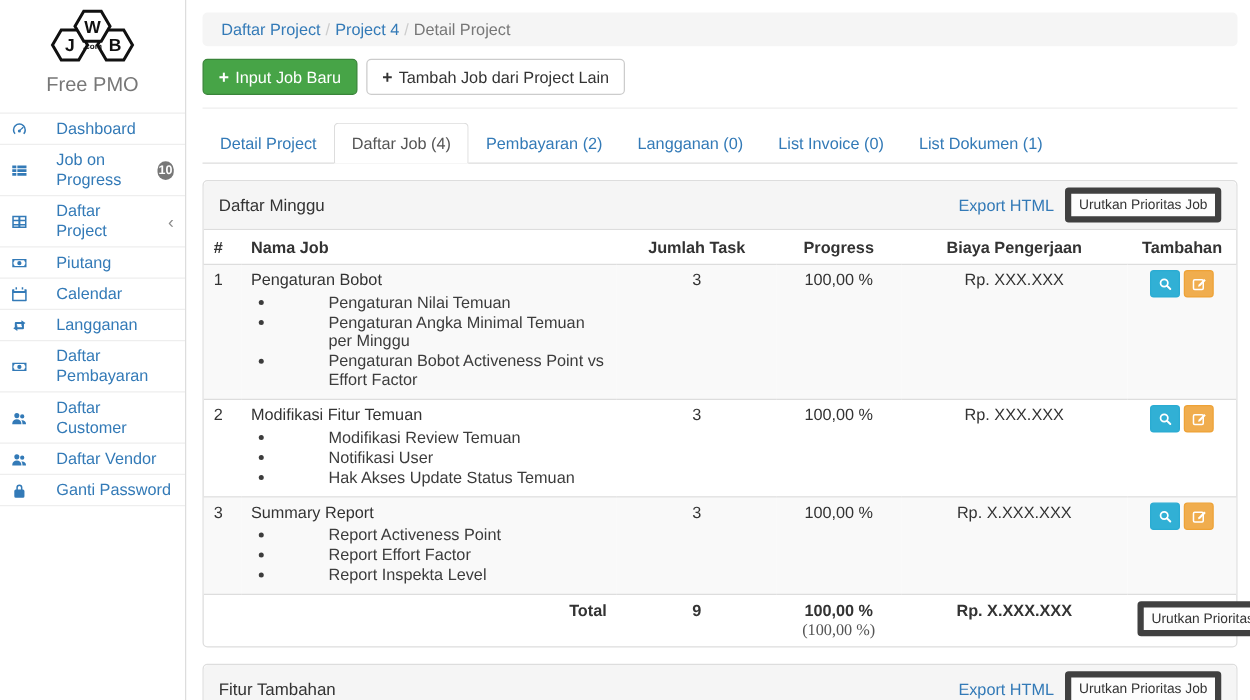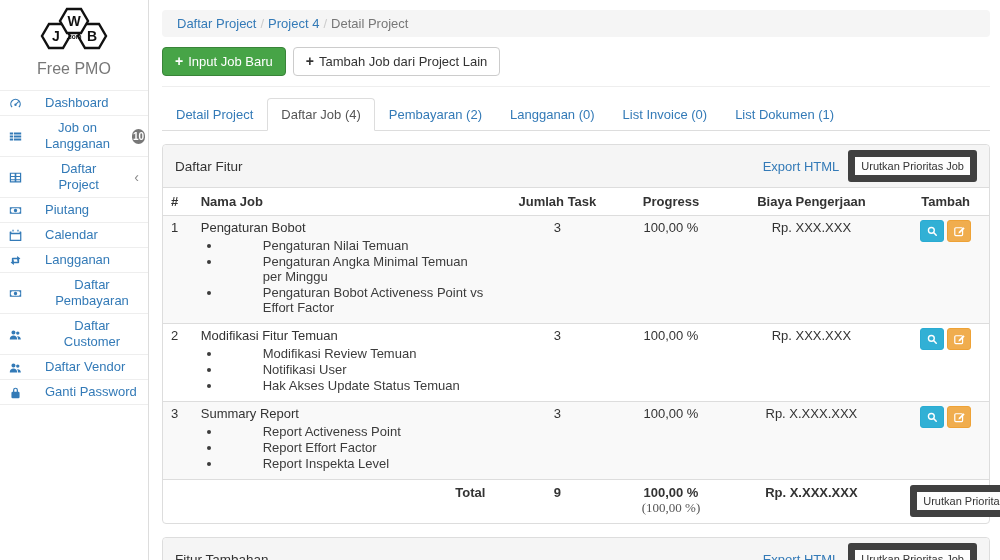--- a/index.html
+++ b/index.html
@@ -1,18 +1,18 @@
 <!DOCTYPE html>
 <html><head>
 <meta charset="utf-8">
 <style>
   * { box-sizing: border-box; }
   html, body { margin:0; padding:0; width:1000px; height:560px; overflow:hidden;
     font-family:"Liberation Sans","DejaVu Sans",sans-serif; font-size:13px; color:#333; background:#fff; }
-  a { text-decoration:none;text-align:center; }
+  a { text-decoration:none; }
 
   
   .sidebar { position:absolute; left:0; top:0; bottom:0; width:149px; background:#fff; border-right:1px solid #ddd; }
   .logo-wrap { text-align:center; padding-top:7px; }
   .brand { color:#777; font-size:16px; margin:2px 0 12px; text-align:center; }
   .nav { border-top:1px solid #eee; }
   .nav-item { display:flex; align-items:center; gap:22px; padding:4px 9px; border-bottom:1px solid #eee;
     color:#337ab7; cursor:pointer; line-height:16px; }
   .nav-item .icn { width:14px; height:14px; flex:0 0 14px; display:flex; align-items:center; }
   .nav-item .icn svg { width:13px; height:13px; fill:#337ab7; }
@@ -42,21 +42,21 @@
   .tab { padding:8px 13px; color:#337ab7; border:1px solid transparent; border-bottom:none;
     border-radius:4px 4px 0 0; margin-bottom:-1px; cursor:pointer; }
   .tab.active { color:#555; background:#fff; border-color:#ddd; border-bottom:1px solid #fff; cursor:default; }
 
   
   .panel { border:1px solid #ddd; border-radius:4px; margin-top:13px; background:#fff; }
   .panel-heading { background:#f5f5f5; border-bottom:1px solid #ddd; border-radius:4px 4px 0 0;
     padding:5px 12px; display:flex; align-items:center; color:#333; }
   .panel-title { flex:1; font-size:13.5px; }
   .export-link { color:#337ab7; margin-right:9px; cursor:pointer; }
-  .btn-xs { padding:2px 6px; font-size:11px; border:7px solid #404040; background:#fdfdfd; border-radius:3px;
+  .btn-xs { padding:2px 6px; font-size:11px; border:5px solid #404040; background:#fdfdfd; border-radius:3px;
     color:#333; cursor:pointer; line-height:14px; white-space:nowrap; }
 
   table { width:100%; border-collapse:collapse; table-layout:fixed; }
   th, td { padding:4px 8px; text-align:center; vertical-align:top; line-height:15px; font-size:13px; }
   thead th { border-bottom:1px solid #ddd; font-weight:bold; color:#333; padding-top:6px; padding-bottom:6px; }
   tbody td { border-top:1px solid #ddd; }
   tbody tr:first-child td { border-top:none; }
   th.c-left, td.c-left { text-align:left; }
   tr.striped { background:#f9f9f9; }
   ul.sub { margin:3px 0 4px; padding-left:21px; text-align:left; list-style:disc; color:#3c3c3c; }
@@ -103,21 +103,21 @@
           </svg>
         </span>
       <span>Dashboard</span>
     </a>
     <a class="nav-item">
       <span class="icn">
           <svg viewBox="0 0 16 16">
             <path d="M1 3h4v2.6H1V3zm5 0h9v2.6H6V3zM1 6.7h4v2.6H1V6.7zm5 0h9v2.6H6V6.7zM1 10.4h4V13H1v-2.6zm5 0h9V13H6v-2.6z"></path>
           </svg>
         </span>
-      <span>Job on Langganan</span>
+      <span>Job on Progress</span>
       <span class="badge">10</span>
     </a>
     <a class="nav-item">
       <span class="icn">
           <svg viewBox="0 0 16 16">
             <path d="M1 2h14v12H1V2zm1.5 1.5V6H7V3.5H2.5zM9 3.5V6h4.5V3.5H9zM2.5 7.5V10H7V7.5H2.5zm6.5 0V10h4.5V7.5H9zM2.5 11.5v1H7v-1H2.5zm6.5 0v1h4.5v-1H9z"></path>
           </svg>
         </span>
       <span>Daftar Project</span>
       <span class="chevron">‹</span>
@@ -204,33 +204,33 @@
     <a class="tab">Detail Project</a>
     <a class="tab active">Daftar Job (4)</a>
     <a class="tab">Pembayaran (2)</a>
     <a class="tab">Langganan (0)</a>
     <a class="tab">List Invoice (0)</a>
     <a class="tab">List Dokumen (1)</a>
   </div>
 
   <div class="panel">
     <div class="panel-heading">
-      <span class="panel-title">Daftar Fitur</span>
+      <span class="panel-title">Daftar Minggu</span>
       <a class="export-link">Export HTML</a>
       <button class="btn-xs">Urutkan Prioritas Job</button>
     </div>
     <table class="t1">
       <thead>
         <tr>
           <th class="w-num c-left">#</th>
           <th class="w-name c-left">Nama Job</th>
           <th class="w-task">Jumlah Task</th>
           <th class="w-prog">Progress</th>
           <th class="w-cost">Biaya Pengerjaan</th>
-          <th class="w-pick">Tambah</th>
+          <th class="w-pick">Tambahan</th>
         </tr>
       </thead>
       <tbody>
         <tr class="striped">
           <td class="c-left">1</td>
           <td class="c-left">
             <span>Pengaturan Bobot</span>
             <ul class="sub">
               <li>Pengaturan Nilai Temuan</li>
               <li>Pengaturan Angka Minimal Temuan per Minggu</li>

